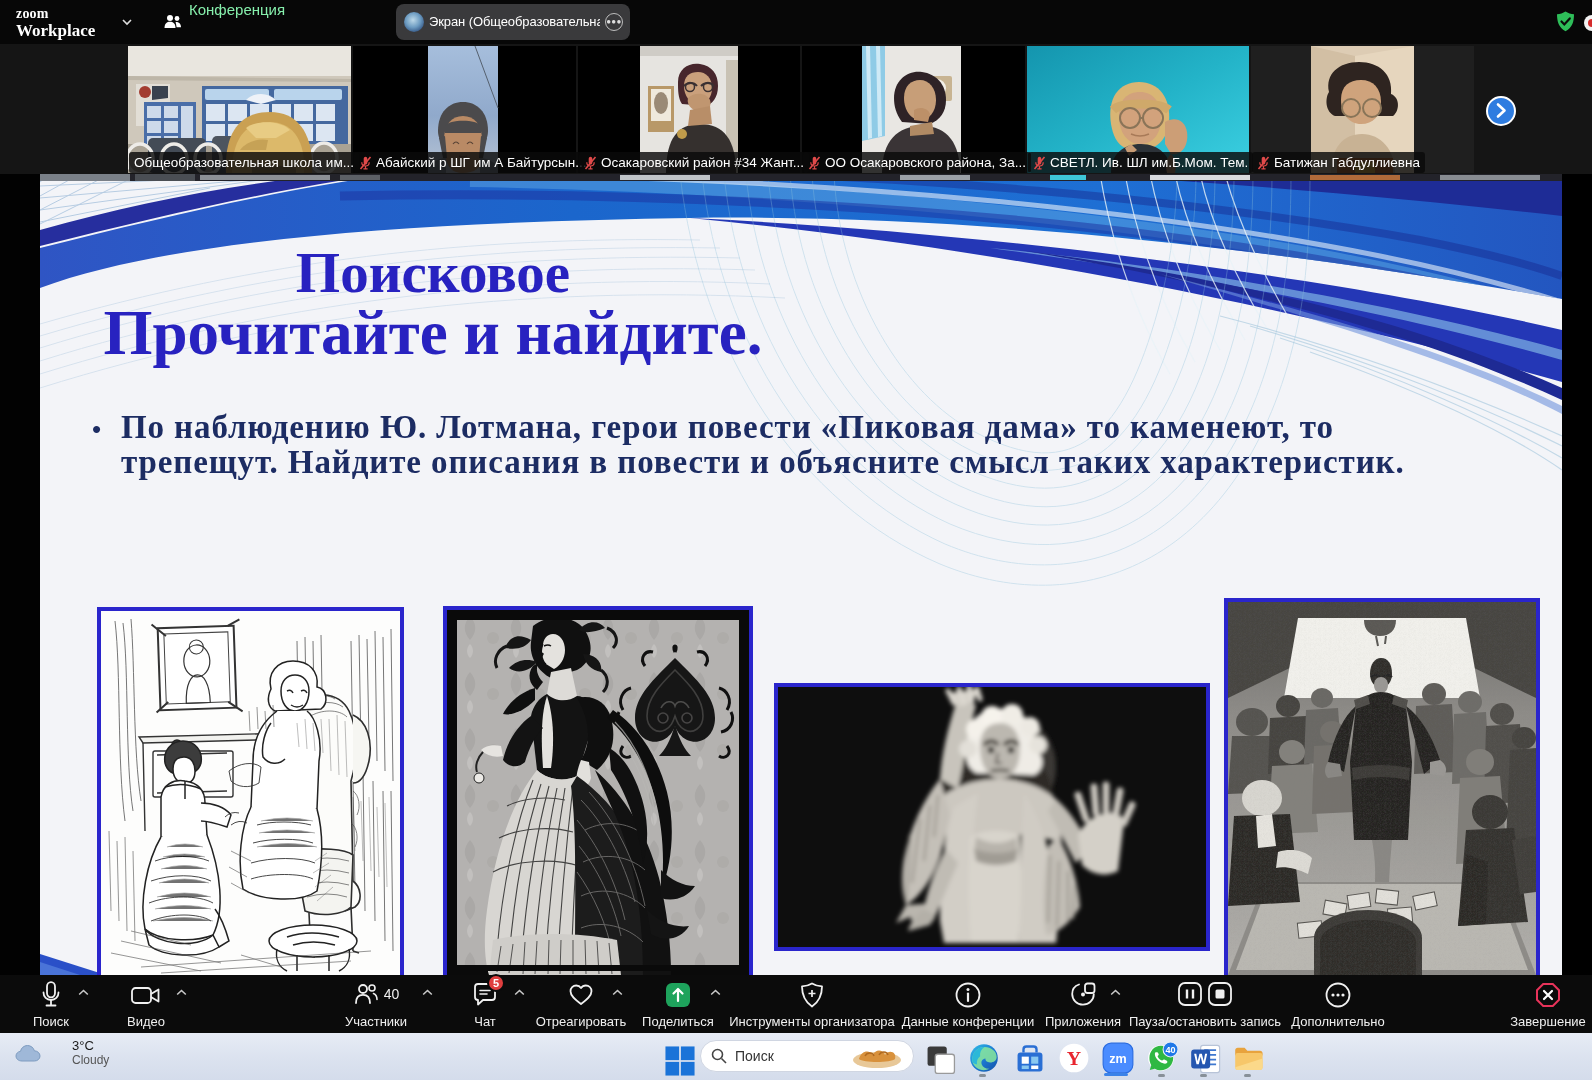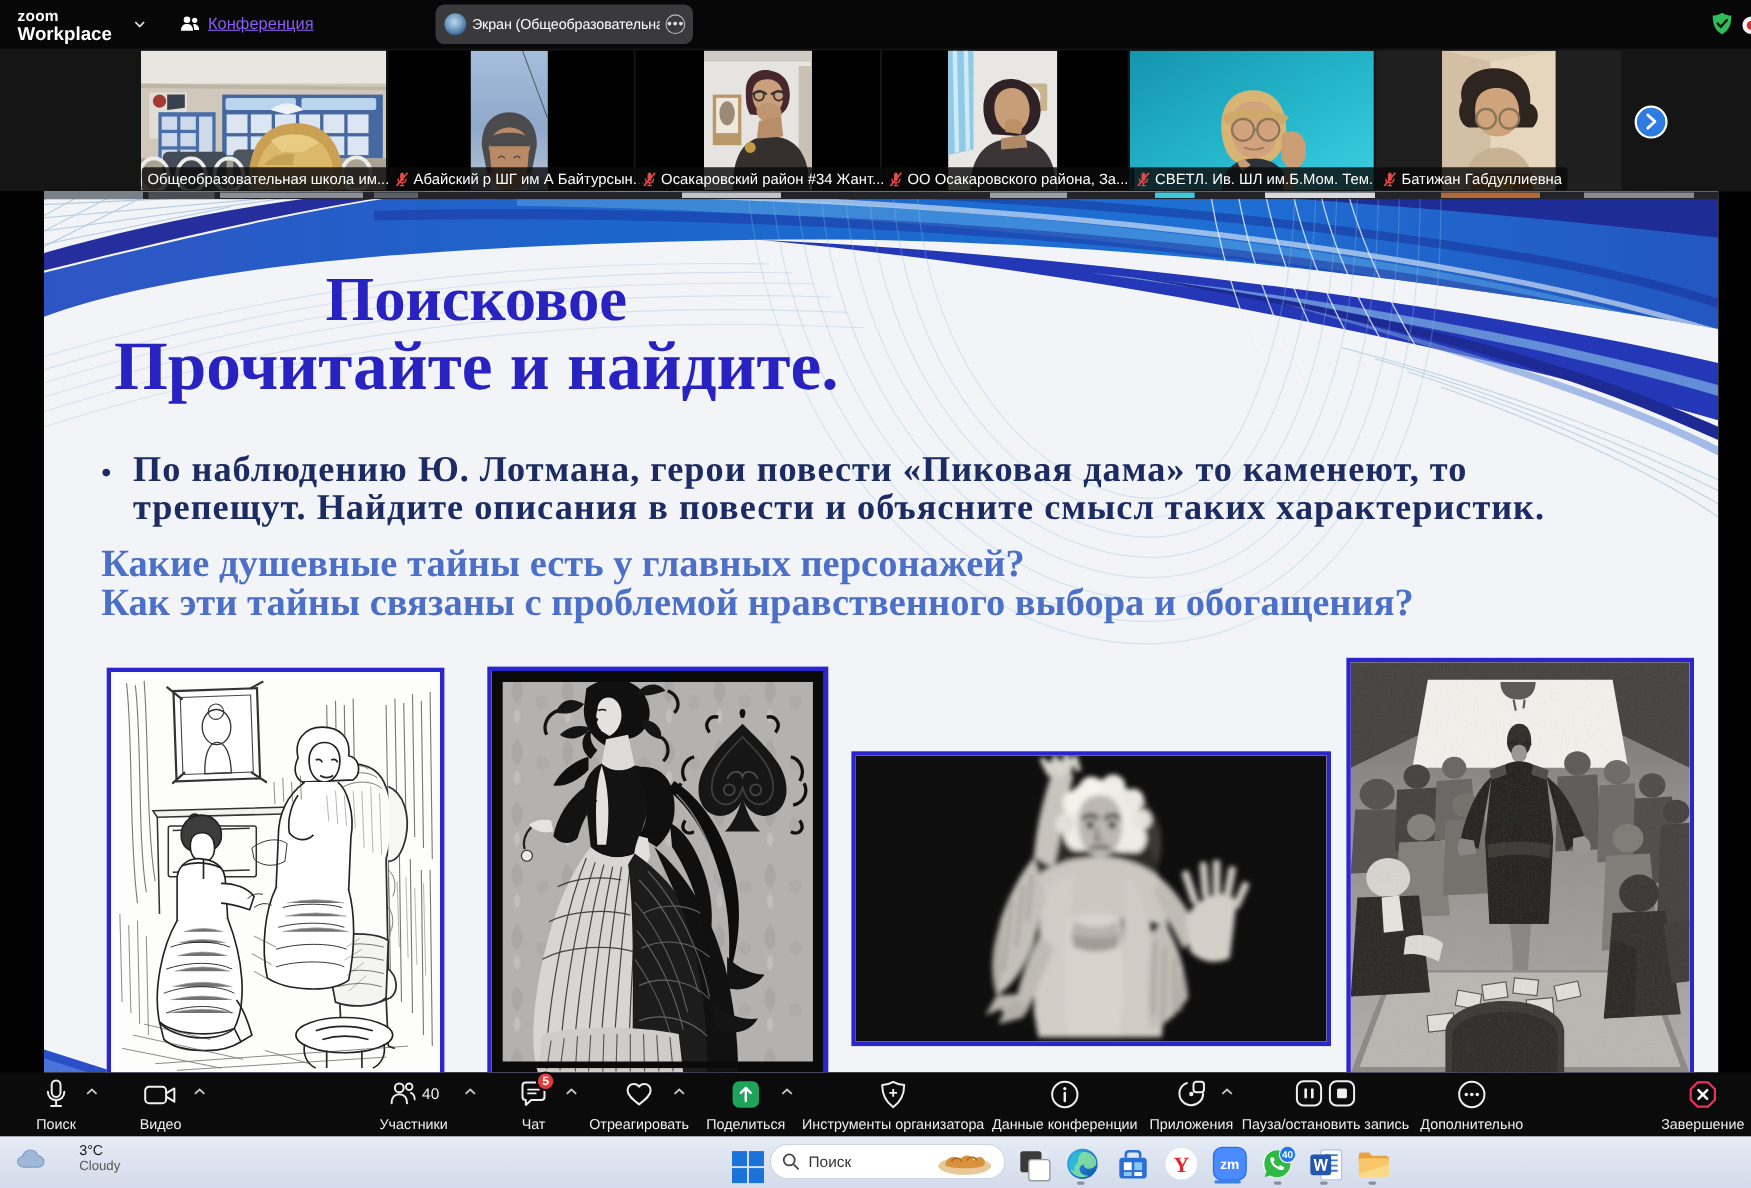--- a/index.html
+++ b/index.html
@@ -2,25 +2,25 @@
 <html><head>
 <meta charset="utf-8">
 <style>
   * { margin:0; padding:0; box-sizing:border-box; }
   html,body { width:1592px; height:1080px; overflow:hidden; background:#000; }
   body { font-family:"Liberation Sans", sans-serif; position:relative; }
   .abs { position:absolute; }
 
   
   #topbar { position:absolute; left:0; top:0; width:1592px; height:44px; background:#070707; }
-  .zlogo { position:absolute; left:16px; top:6px; color:#fff; }
+  .zlogo { position:absolute; left:16px; top:6px; color:#fff;font-family:Liberation Serif, serif; }
   .zlogo .z1 { font-size:14px; font-weight:bold; letter-spacing:.2px; }
   .zlogo .z2 { font-size:17px; font-weight:bold; margin-top:-1px; }
   .chev { position:absolute; left:122px; top:17px; width:10px; height:10px; }
-  .conf { position:absolute; left:189px; top:13px; color:#8b5cf6; font-size:15px;text-decoration:underline; }
+  .conf { position:absolute; left:189px; top:1px; color:#86efac; font-size:15px; }
   .tab { position:absolute; left:396px; top:4px; width:234px; height:36px; background:#3a3a3c; border-radius:8px; color:#fff; font-size:14px; }
   .tab .ticon { position:absolute; left:8px; top:8px; width:20px; height:20px; border-radius:50%;
      background:radial-gradient(circle at 45% 40%, #bcd8e8 0%, #6d9cc2 45%, #3a5e8c 75%, #26435f 100%); }
   .tab .ttext { position:absolute; left:33px; top:10px; white-space:nowrap; overflow:hidden; width:171px; font-size:13px; letter-spacing:-.1px; }
   .tab .tmore { position:absolute; right:7px; top:9px; width:18px; height:18px; border:1.4px solid #bdbdbd; border-radius:50%; color:#dedede; font-size:8px; line-height:15px; text-align:center; letter-spacing:.4px;}
   .shield-ok { position:absolute; left:1556px; top:11px; }
   .reddot { position:absolute; left:1584px; top:15px; width:16px; height:16px; background:#f2f2f2; border-radius:50%; }
   .reddot i { position:absolute; left:4px; top:4px; width:8px; height:8px; background:#d42b2b; border-radius:50%; }
 
   
@@ -378,21 +378,20 @@
         <rect x="1110" y="1" width="100" height="5" fill="#d8dade"></rect>
         <rect x="1270" y="1" width="90" height="5" fill="#b06a3a"></rect>
         <rect x="1400" y="1" width="100" height="5" fill="#888c92"></rect>
       </g>
     </svg>
     <div class="title-blk">
       <div class="t1">Поисковое</div>
       <div class="t2">Прочитайте и найдите.</div>
     </div>
     <div class="bullet"><span class="dot">•</span>По наблюдению Ю. Лотмана, герои повести «Пиковая дама» то каменеют, то<br>трепещут. Найдите описания в повести и объясните смысл таких характеристик.</div>
-    <div class="quest">Какие душевные тайны есть у главных персонажей?<br>Как эти тайны связаны с проблемой нравственного выбора и обогащения?</div>
     <div class="pic" id="picA" style="left:57px;  top:433px; width:307px; height:372px;">
       <svg width="299" height="364" viewBox="0 0 299 364">
         <rect width="299" height="364" fill="#fdfdfc"></rect>
         <g stroke="#555" stroke-width="1" opacity=".8" fill="none">
           <path d="M14 10 C20 60 16 150 24 210 M22 12 C28 60 24 150 32 200 M30 8 C34 56 32 140 40 190"></path>
           <path d="M250 30 L252 150 M258 24 L260 140 M266 28 L268 130 M274 20 L276 150 M282 26 L284 160 M290 18 L292 170"></path>
           <path d="M244 160 L246 260 M252 170 L254 280 M262 160 L264 300 M272 170 L274 310 M282 180 L284 330 M290 180 L292 340"></path>
           <path d="M196 30 L197 90 M204 26 L205 86 M212 30 L213 92 M220 24 L221 80"></path>
         </g>
 

